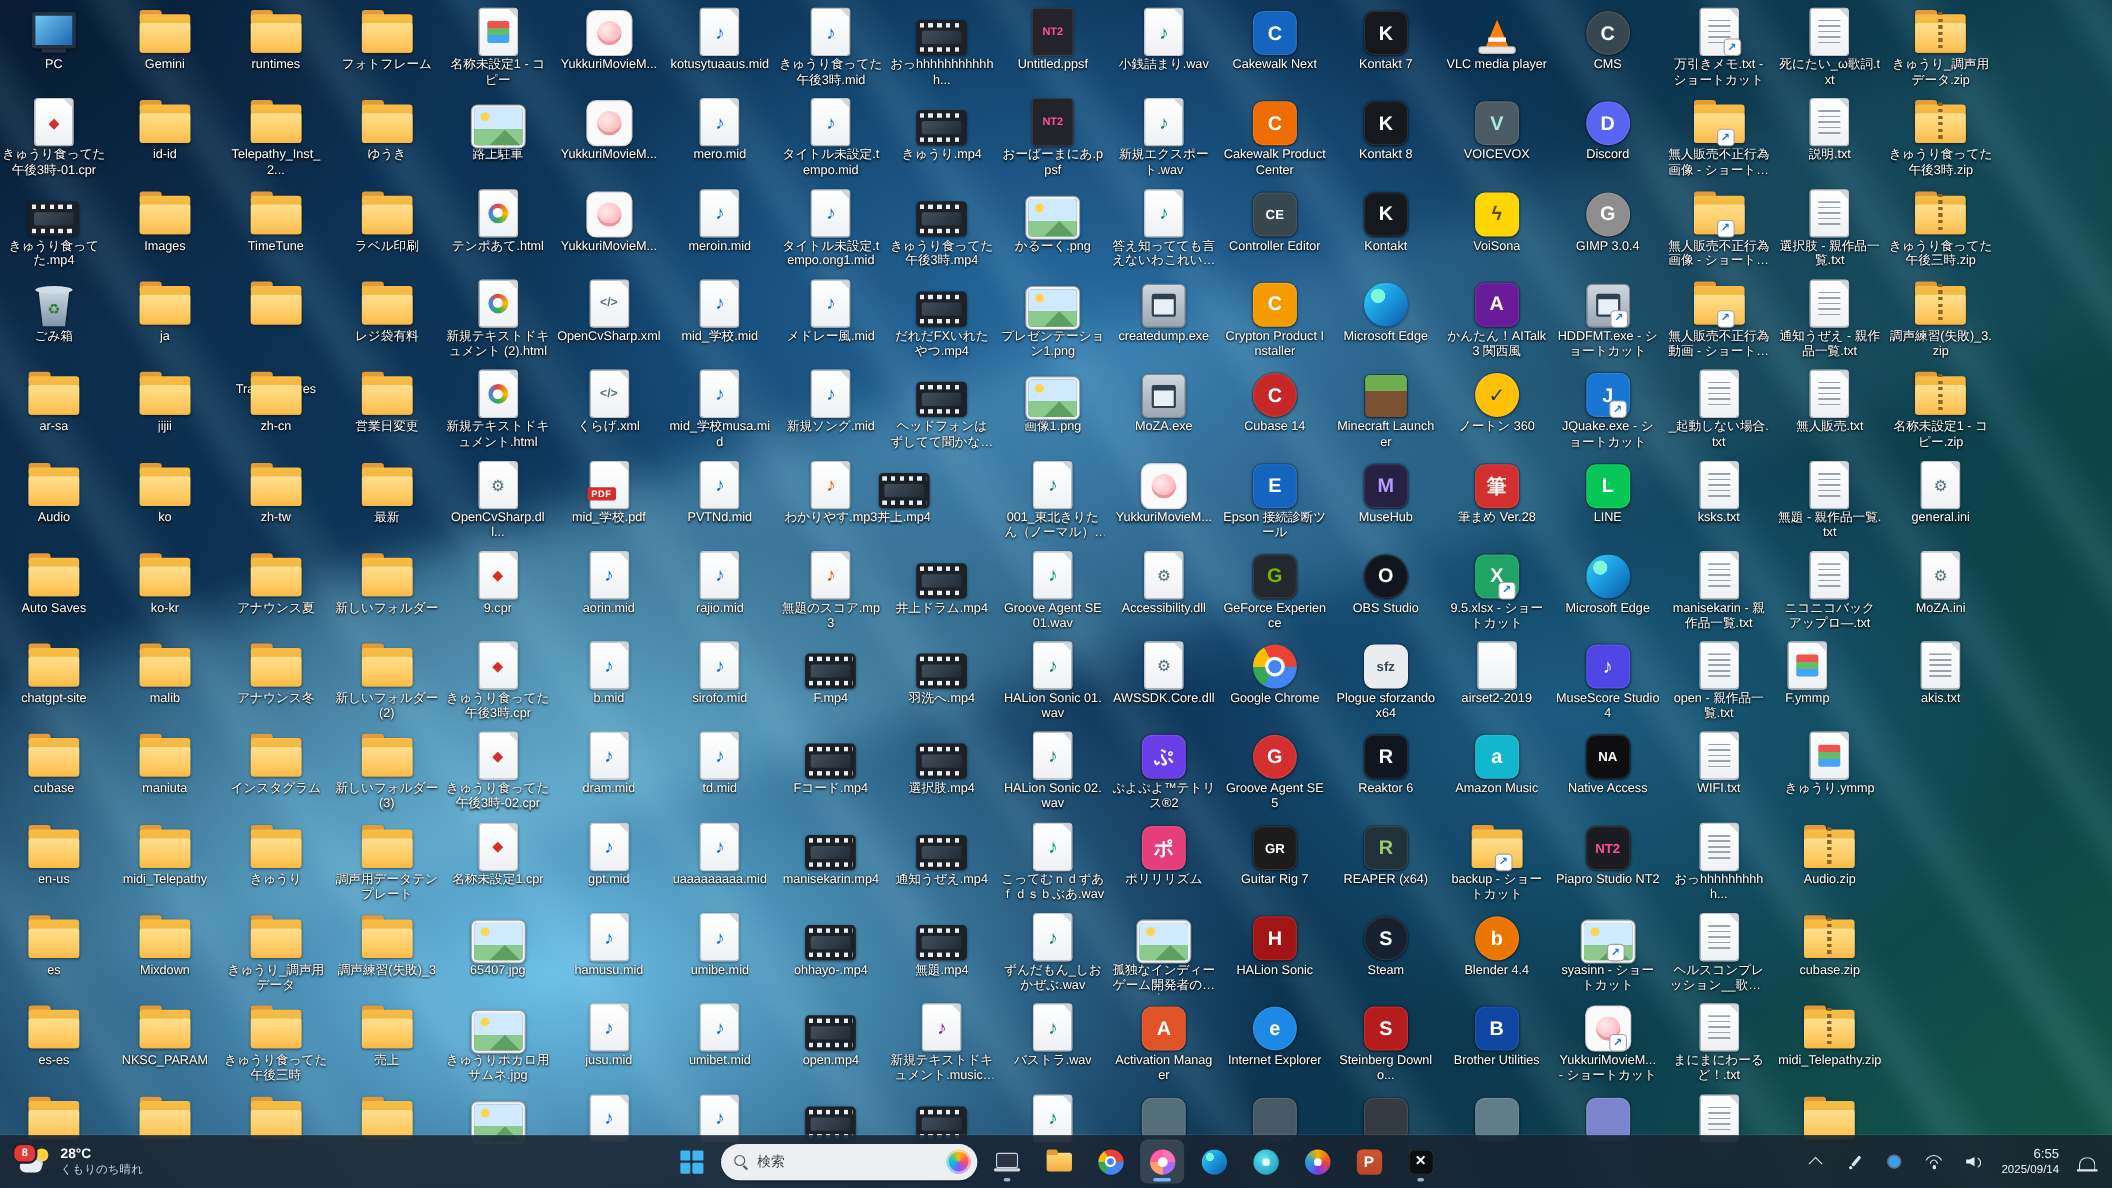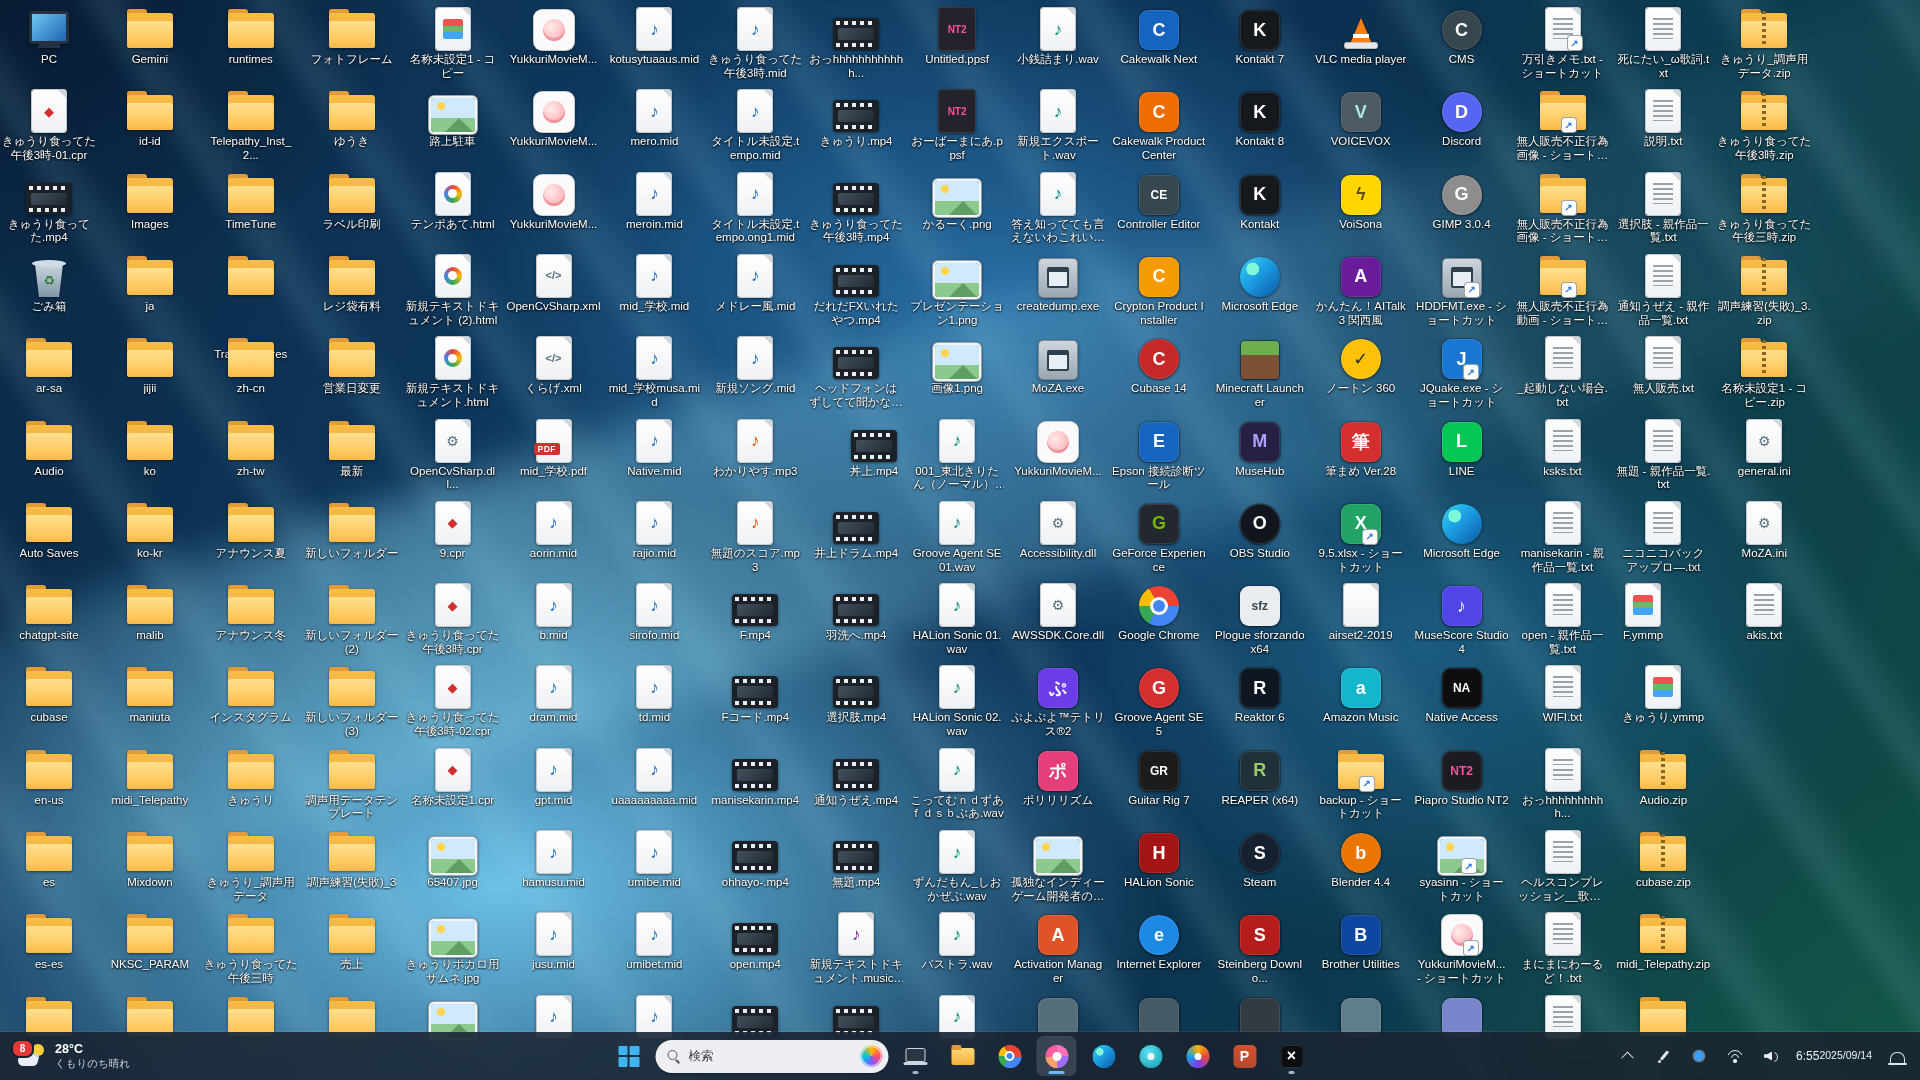--- a/index.html
+++ b/index.html
@@ -172,21 +172,21 @@
   .wifi::before{content:"";position:absolute;left:0;right:0;top:0;height:14px;border:1.8px solid #e8ecf2;border-radius:50%;
     clip-path:polygon(0 0,100% 0,100% 34%,0 34%);}
   .wifi::after{content:"";position:absolute;left:4px;right:4px;top:4px;height:9px;border:1.8px solid #e8ecf2;border-radius:50%;
     clip-path:polygon(0 0,100% 0,100% 42%,0 42%);}
   .wifi i{position:absolute;left:50%;bottom:0;width:3.5px;height:3.5px;margin-left:-1.75px;background:#e8ecf2;border-radius:50%;}
   .vol{width:14px;height:13px;position:relative;}
   .vol::before{content:"";position:absolute;left:0;top:2px;width:8px;height:9px;background:#e8ecf2;
     clip-path:polygon(0 30%,38% 30%,100% 0,100% 100%,38% 70%,0 70%);}
   .vol::after{content:"";position:absolute;right:0;top:2.5px;width:7px;height:8px;border:1.6px solid #e8ecf2;border-left:none;
     border-radius:0 8px 8px 0;clip-path:polygon(55% 0,100% 0,100% 100%,55% 100%);}
-  .clock{display:flex;align-items:center;line-height:1.25;padding:0 6px;color:#eef2f7;}
+  .clock{display:flex;flex-direction:column;align-items:flex-end;line-height:1.25;padding:0 6px;color:#eef2f7;}
   .time{font-size:12px;}
   .date{font-size:10.5px;}
   .bell{width:13px;height:11px;border:1.6px solid #dfe5ec;border-bottom:none;border-radius:7px 7px 0 0;position:relative;margin-top:3px;}
   .bell::after{content:"";position:absolute;left:-3px;right:-3px;bottom:-1px;height:1.6px;background:#dfe5ec;border-radius:1px;}
 </style>
 </head>
 <body>
 
 <div class="wp"></div>
 <div class="wp-streaks"></div>
@@ -840,21 +840,21 @@
         </span>
       </div>
       <div class="lbl">mid_学校musa.mid</div>
     </div>
     <div class="cell" style="left: 606.4px; top: 415.5px;">
       <div class="ibox">
         <span class="pg pg-mid">
           <span class="g">♪</span>
         </span>
       </div>
-      <div class="lbl">Native.mid</div>
+      <div class="lbl">PVTNd.mid</div>
     </div>
     <div class="cell" style="left: 606.4px; top: 497.8px;">
       <div class="ibox">
         <span class="pg pg-mid">
           <span class="g">♪</span>
         </span>
       </div>
       <div class="lbl">rajio.mid</div>
     </div>
     <div class="cell" style="left: 606.4px; top: 580.1px;">
@@ -1042,21 +1042,21 @@
       <div class="lbl">だれだFXいれたやつ.mp4</div>
     </div>
     <div class="cell" style="left: 808.2px; top: 333.2px;">
       <div class="ibox">
         <span class="ic-film">
           <span class="film-strip"></span>
         </span>
       </div>
       <div class="lbl">ヘッドフォンはずしてて聞かなかった.mp4</div>
     </div>
-    <div class="cell" style="left: 826px; top: 415.5px; align-items: center;">
+    <div class="cell" style="left: 774px; top: 415.5px; align-items: center;">
       <div class="ibox">
         <span class="ic-film">
           <span class="film-strip"></span>
         </span>
       </div>
       <div class="lbl">丼上.mp4</div>
     </div>
     <div class="cell" style="left: 808.2px; top: 497.8px;">
       <div class="ibox">
         <span class="ic-film">

